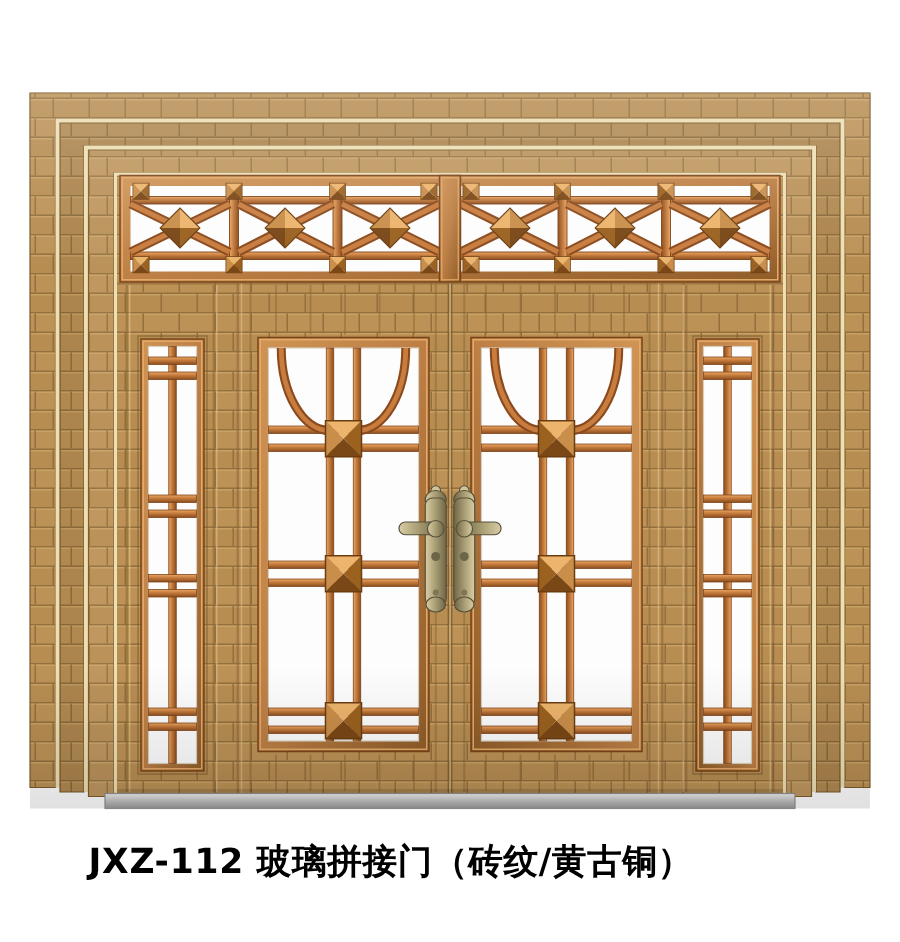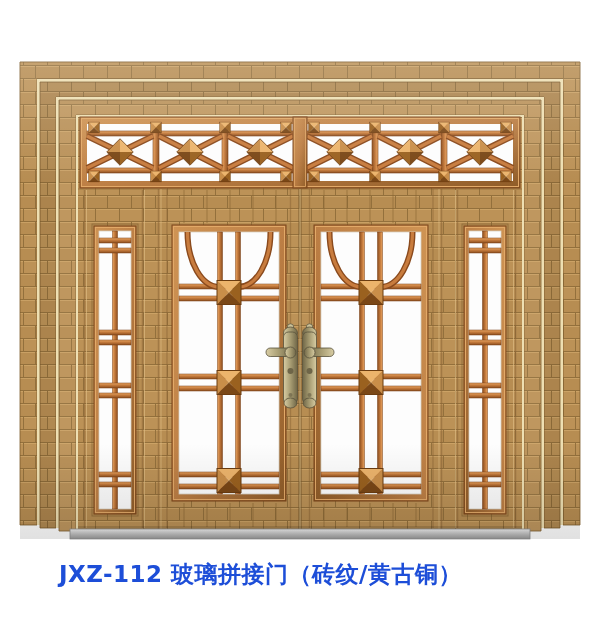--- a/index.html
+++ b/index.html
@@ -11,21 +11,21 @@
     font-family:"DejaVu Sans","Liberation Sans",sans-serif;
   }
   .artwork{position:absolute;left:0;top:0;}
   .caption{
     position:absolute;
     left:0;top:559px;width:521px;
     text-align:center;
     font-size:23px;
     font-weight:700;
     letter-spacing:0.5px;
-    color:#1d4ed8;
+    color:#000000;
     white-space:nowrap;
   }
 </style>
 </head>
 <body>
 
 <div class="stage">
 
   <svg class="artwork" width="600" height="628" viewBox="0 0 600 628" xmlns="http://www.w3.org/2000/svg">
     <defs>

